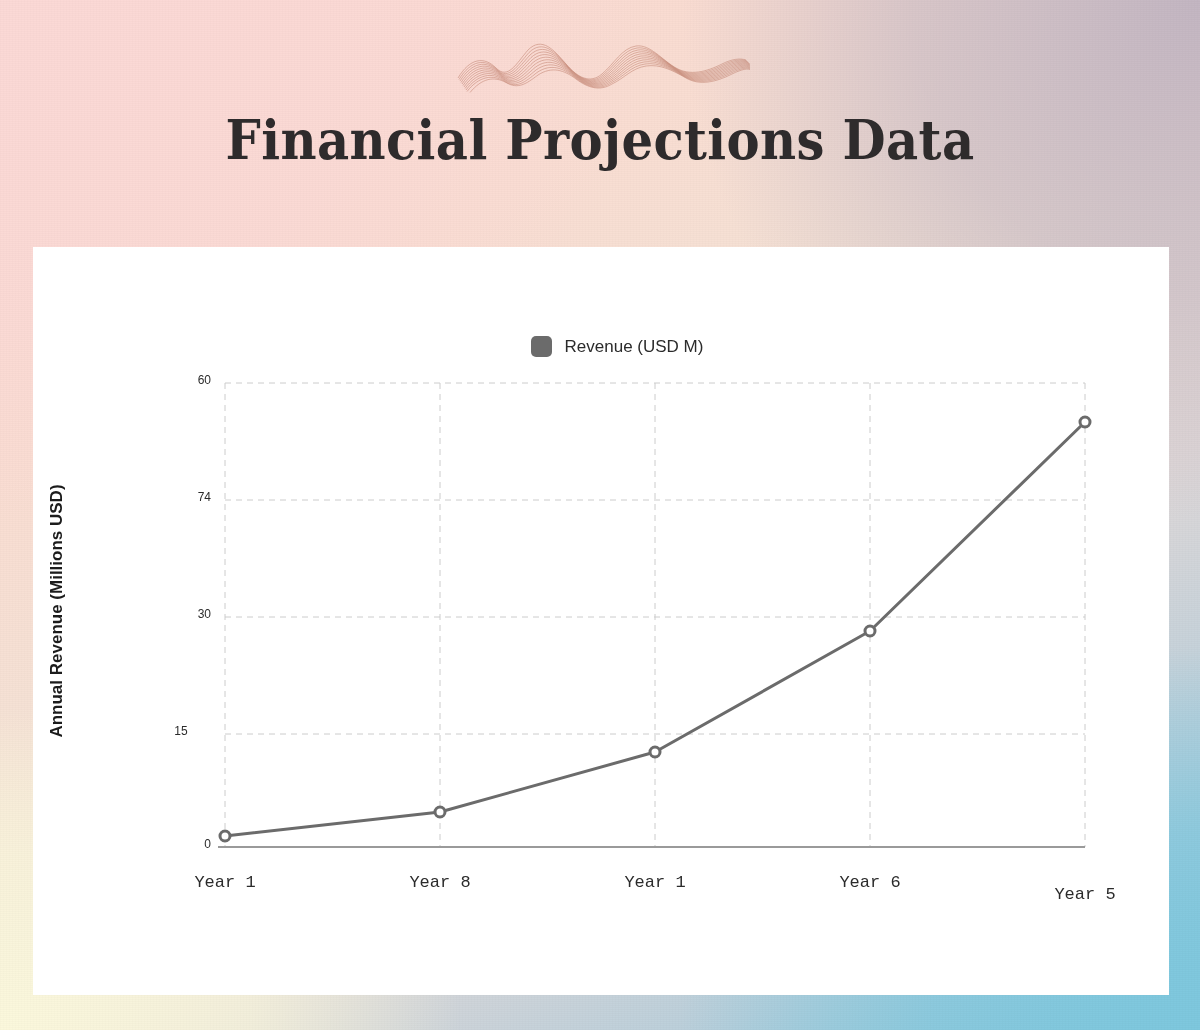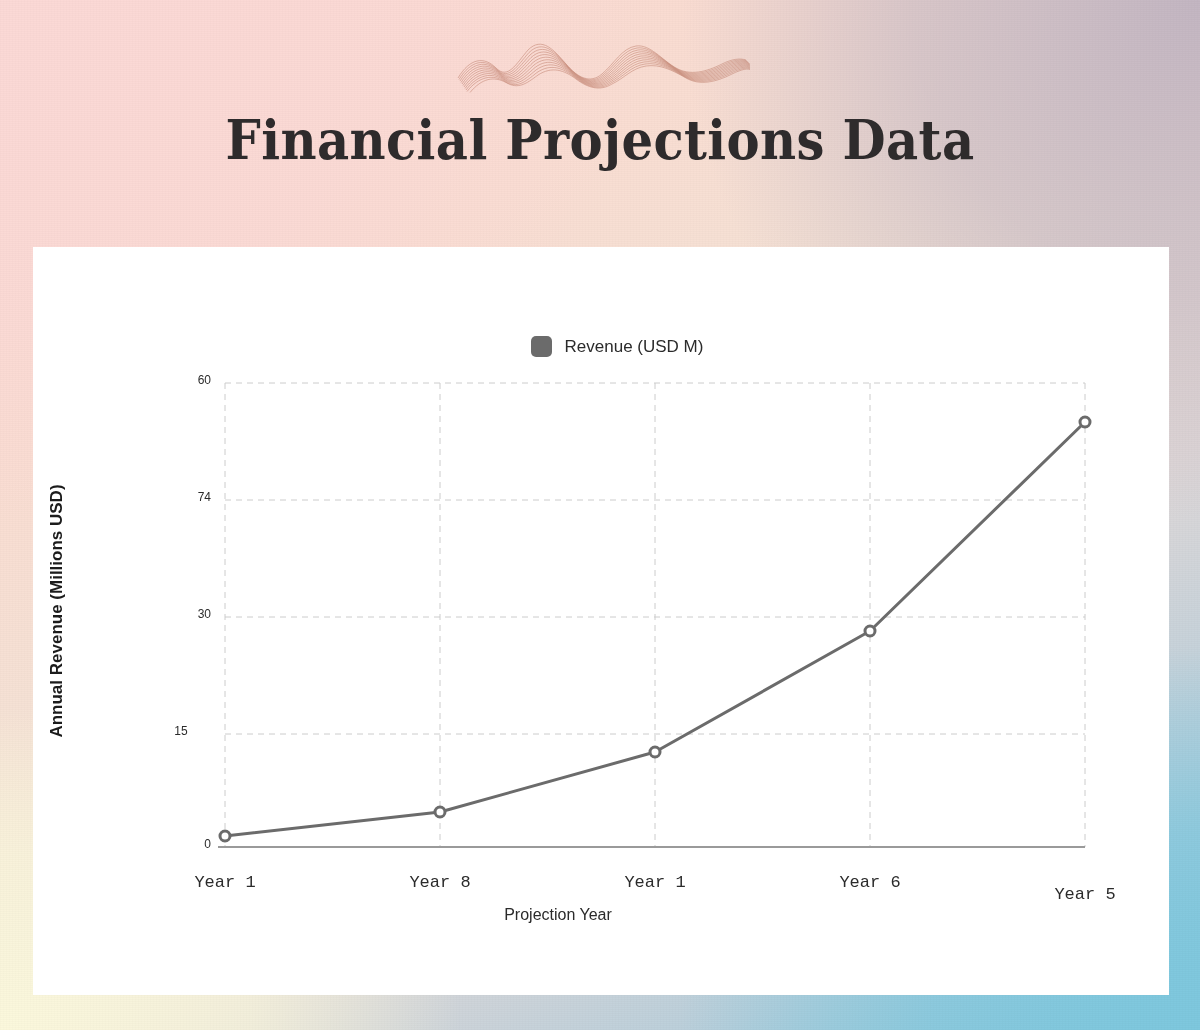--- a/index.html
+++ b/index.html
@@ -233,17 +233,16 @@
       <div class="tick-label-y" style="left:118px; top:477px;text-align:center;">15</div>
       <div class="tick-label-y" style="left:118px; top:590px;">0</div>
 
       <div class="tick-label-x" style="left:122px; top:626px;">Year 1</div>
       <div class="tick-label-x" style="left:337px; top:626px;">Year 8</div>
       <div class="tick-label-x" style="left:552px; top:626px;">Year 1</div>
       <div class="tick-label-x" style="left:767px; top:626px;">Year 6</div>
       <div class="tick-label-x" style="left:982px; top:626px;margin-top:12px;">Year 5</div>
 
       <div id="y-axis-title">Annual Revenue (Millions USD)</div>
-      <div id="x-axis-title">Projection Year</div>
     </div>
 
   </div>
 </div>
 
 </body></html>

